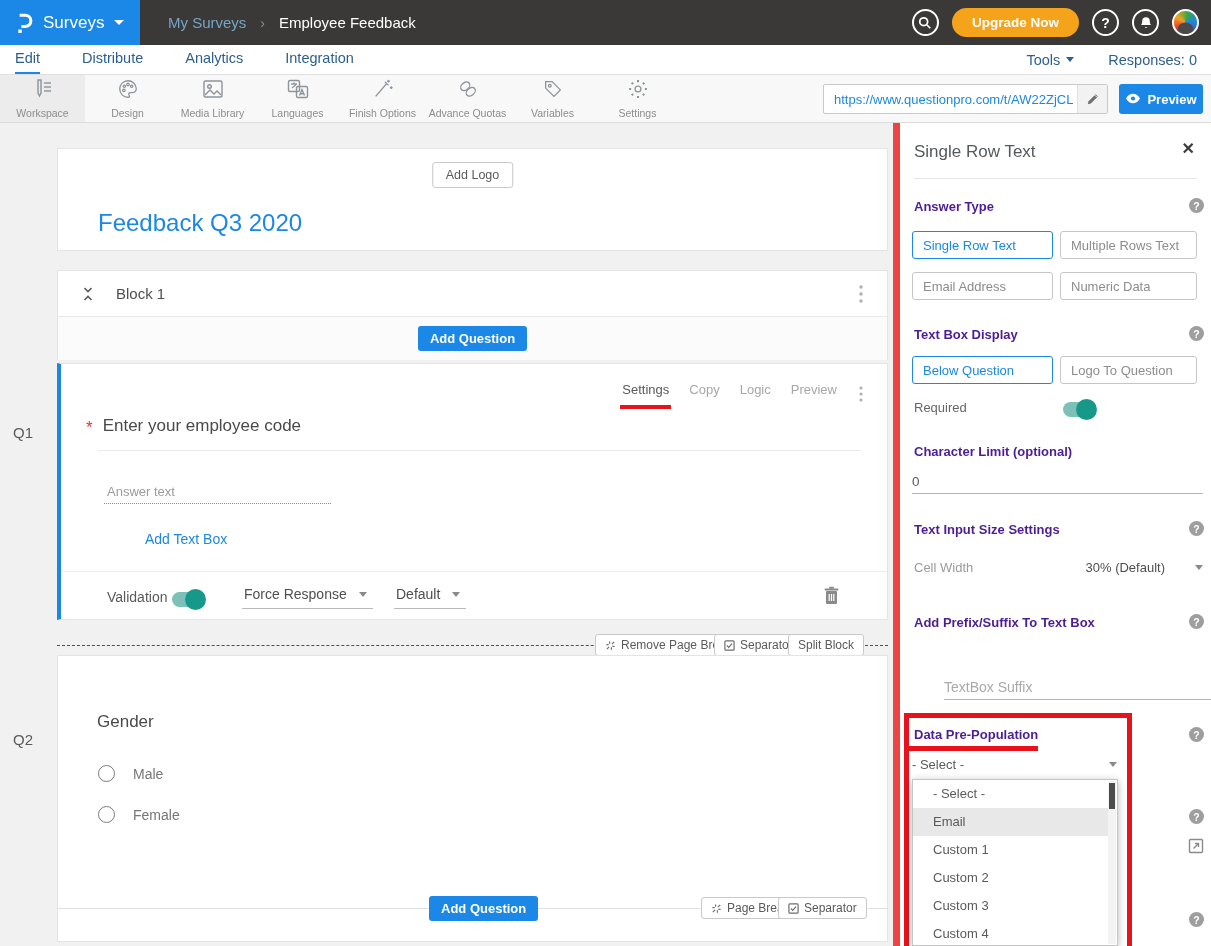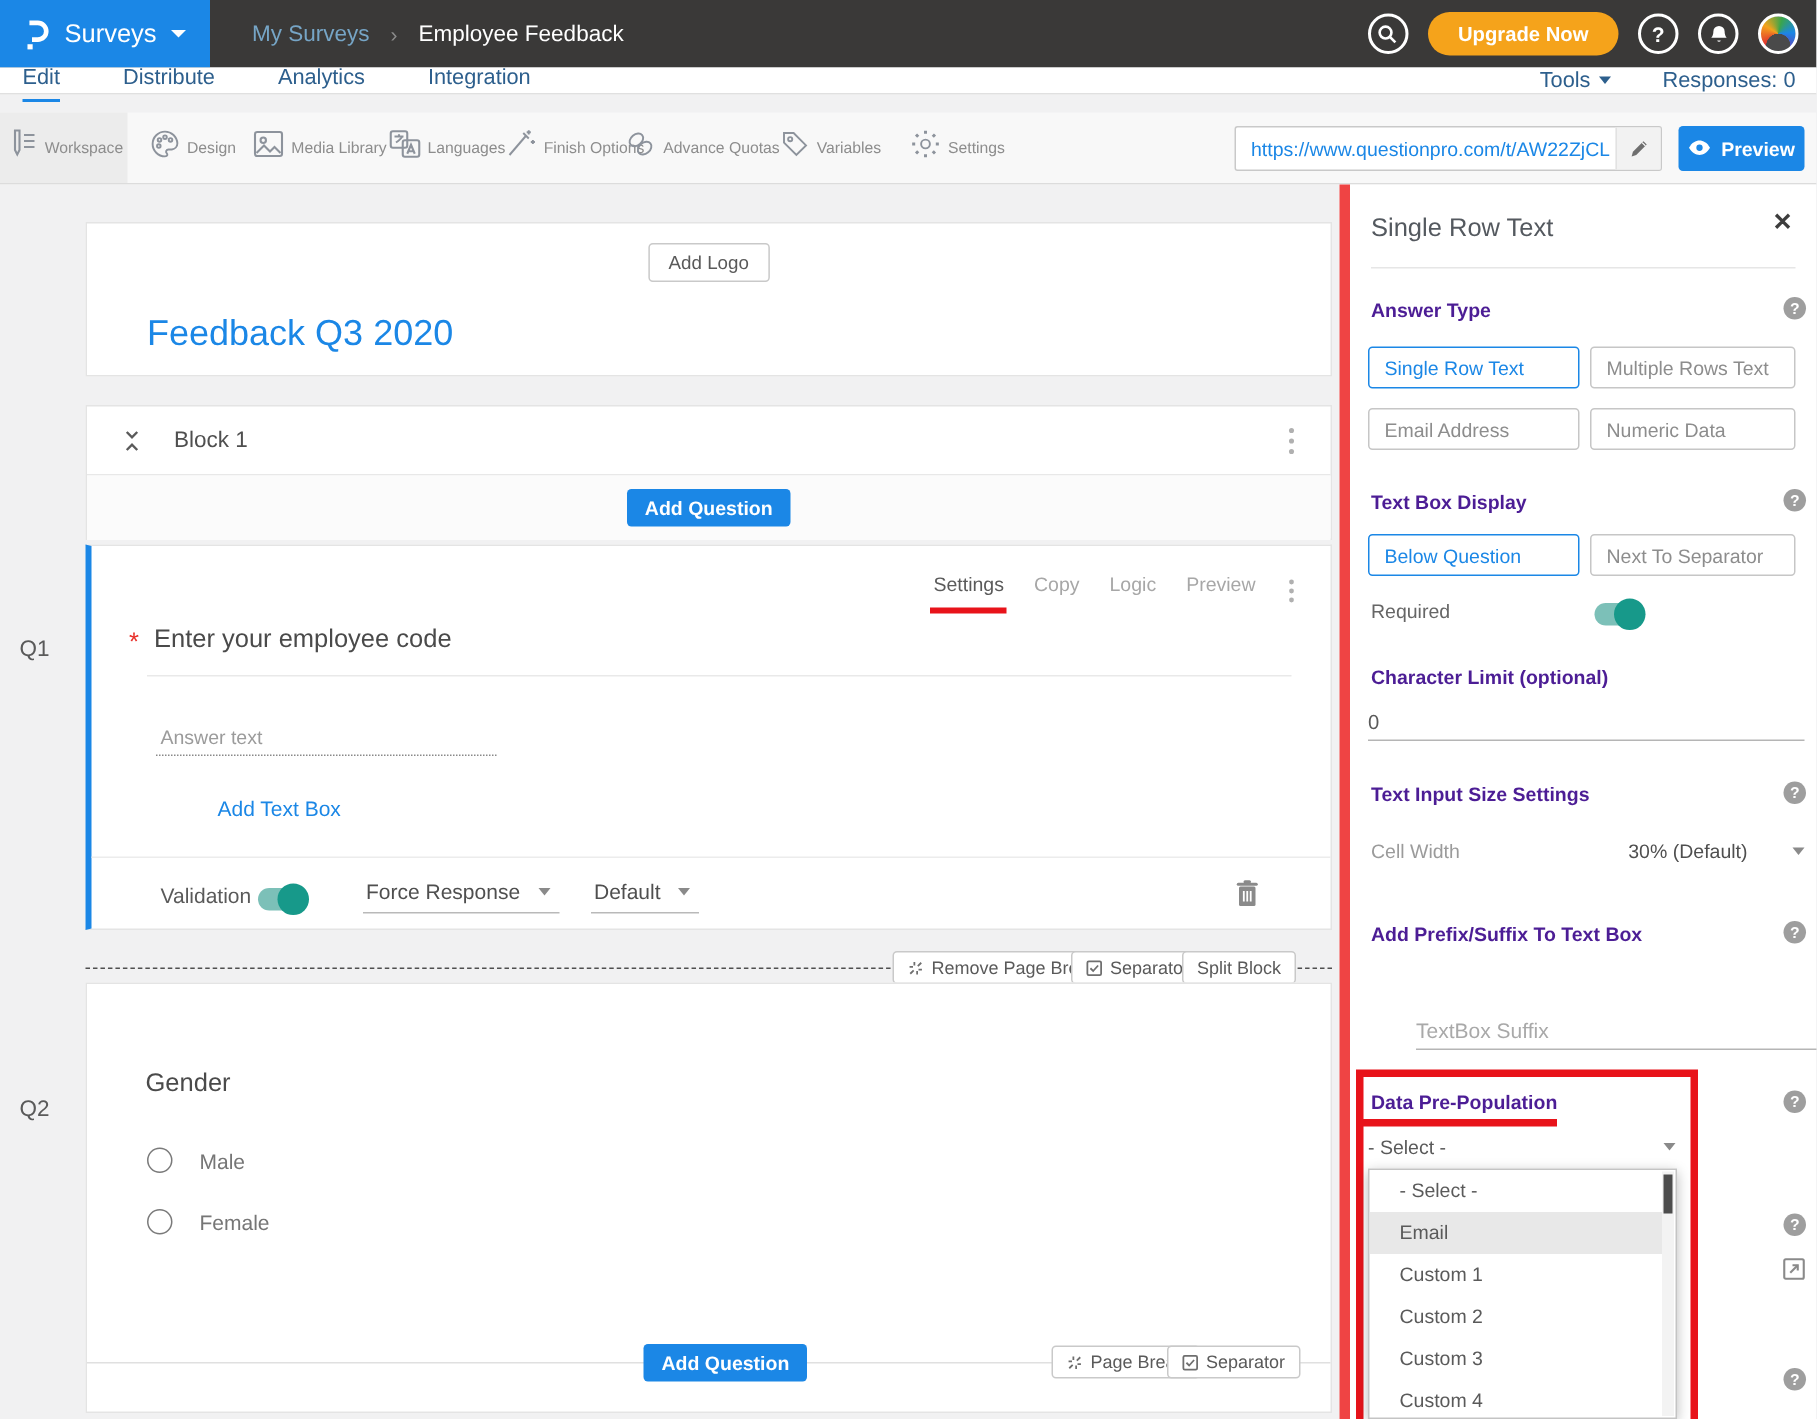--- a/index.html
+++ b/index.html
@@ -23,31 +23,31 @@
   .crumb-current { color:#ffffff; }
   .topbar-right { margin-left:auto; display:flex; align-items:center; gap:13px; padding-right:12px; }
   .circle-icon { width:27px; height:27px; border-radius:50%; border:2px solid #fff; display:flex; align-items:center; justify-content:center; color:#fff; font-weight:bold; font-size:14px; cursor:pointer; background:transparent; }
   .upgrade-btn { background:#f5a31b; color:#fff; border:none; border-radius:15px; height:29px; padding:0 20px; font-size:13.5px; font-weight:bold; cursor:pointer; font-family:inherit; }
   .avatar { width:27px; height:27px; border-radius:50%; border:2px solid #fff; background:
       radial-gradient(circle at 50% 85%, #4a4a4a 35%, transparent 36%),
       conic-gradient(from 230deg, #e0342f, #f5a31b, #3aa54c, #1b87e6, #6a3ab2, #e0342f);
       background-color:#555; cursor:pointer; }
 
   
-  .navrow { position:absolute; left:0; top:45px; width:1211px; height:18px; background:#fff; border-bottom:1px solid #e0e0e0; display:flex; align-items:center; font-size:14.5px; }
+  .navrow { position:absolute; left:0; top:45px; width:1211px; height:30px; background:#fff; border-bottom:1px solid #e0e0e0; display:flex; align-items:center; font-size:14.5px; }
   .nav-tabs { display:flex; gap:42px; padding-left:15px; }
   .nav-tab { color:#2d5f8d; cursor:pointer; padding:4px 0 6px; }
   .nav-tab.active { border-bottom:2px solid #1b87e6; }
   .nav-right { margin-left:auto; display:flex; align-items:flex-end; gap:34px; padding-right:14px; color:#2d5f8d; }
   .tools { display:flex; align-items:center; gap:6px; cursor:pointer; }
   .caret-dark { border-top-color:#2d5f8d; border-left-width:4px; border-right-width:4px; border-top-width:5px; }
 
   
   .toolbar { position:absolute; left:0; top:75px; width:1211px; height:48px; background:#f8f8f8; border-bottom:1px solid #dcdcdc; display:flex; align-items:stretch; }
-  .tool-item { width:85px; display:flex; align-items:center; justify-content:center; gap:3px; cursor:pointer; }
+  .tool-item { width:85px; display:flex; flex-direction:column; align-items:center; justify-content:center; gap:3px; cursor:pointer; }
   .tool-item.active { background:#ececec; }
   .tool-item svg { stroke:#8d939c; fill:none; stroke-width:1.4; }
   .tool-label { font-size:10.5px; color:#8d8d8d; white-space:nowrap; }
   .url-wrap { position:absolute; left:823px; top:84px; width:285px; height:30px; background:#fff; border:1px solid #c9c9c9; border-radius:2px; display:flex; align-items:center; }
   .url-input { flex:1; border:none; outline:none; font-family:inherit; font-size:13px; color:#1b87e6; padding:0 4px 0 10px; min-width:0; background:transparent; }
   .pencil-btn { width:30px; height:100%; display:flex; align-items:center; justify-content:center; cursor:pointer; background:#f2f2f2; border-left:1px solid #e2e2e2; }
   .preview-btn { position:absolute; left:1119px; top:84px; width:84px; height:30px; background:#1b87e6; color:#fff; border:none; border-radius:3px; font-size:13px; font-weight:bold; display:flex; align-items:center; justify-content:center; gap:6px; cursor:pointer; font-family:inherit; }
 
   
   .canvas { position:absolute; left:0; top:123px; width:893px; height:823px; background:#f1f1f2; }
@@ -425,21 +425,21 @@
     <span class="sb-label" style="top:76px">Answer Type</span>
     <span class="help-dot" style="top:75px">?</span>
     <button class="sb-btn col-l selected" style="top:108px">Single Row Text</button>
     <button class="sb-btn col-r" style="top:108px">Multiple Rows Text</button>
     <button class="sb-btn col-l" style="top:149px">Email Address</button>
     <button class="sb-btn col-r" style="top:149px">Numeric Data</button>
 
     <span class="sb-label" style="top:204px">Text Box Display</span>
     <span class="help-dot" style="top:203px">?</span>
     <button class="sb-btn col-l selected" style="top:233px">Below Question</button>
-    <button class="sb-btn col-r" style="top:233px">Next To Separator</button>
+    <button class="sb-btn col-r" style="top:233px">Logo To Question</button>
 
     <span class="sb-required">Required</span>
     <span class="toggle toggle-req">
         <span class="knob"></span>
       </span>
 
     <span class="sb-label" style="top:321px">Character Limit (optional)</span>
     <input class="sb-input" style="top: 347px;" type="text" value="0">
 
     <span class="sb-label" style="top:399px">Text Input Size Settings</span>

